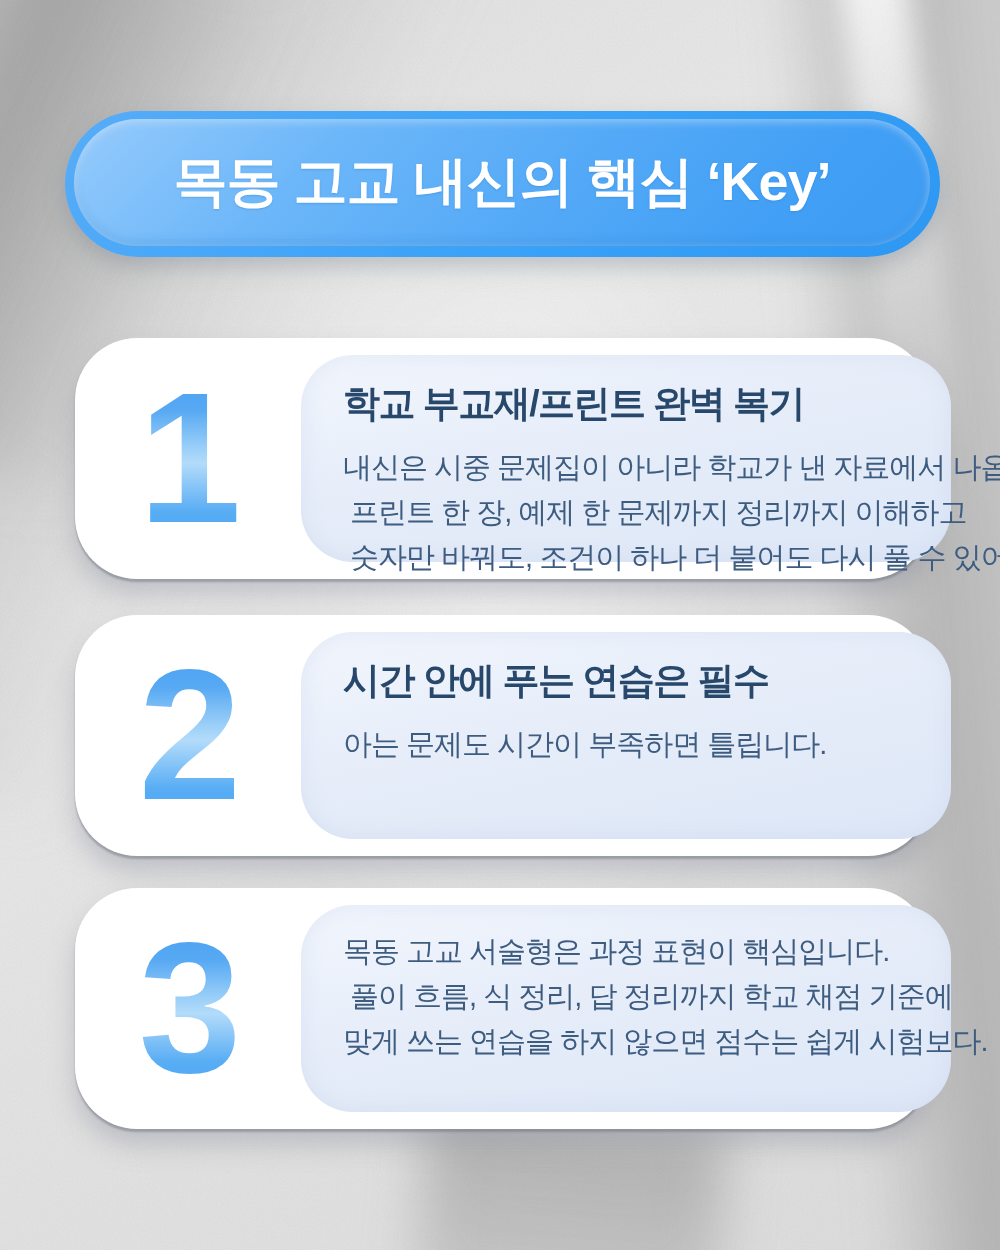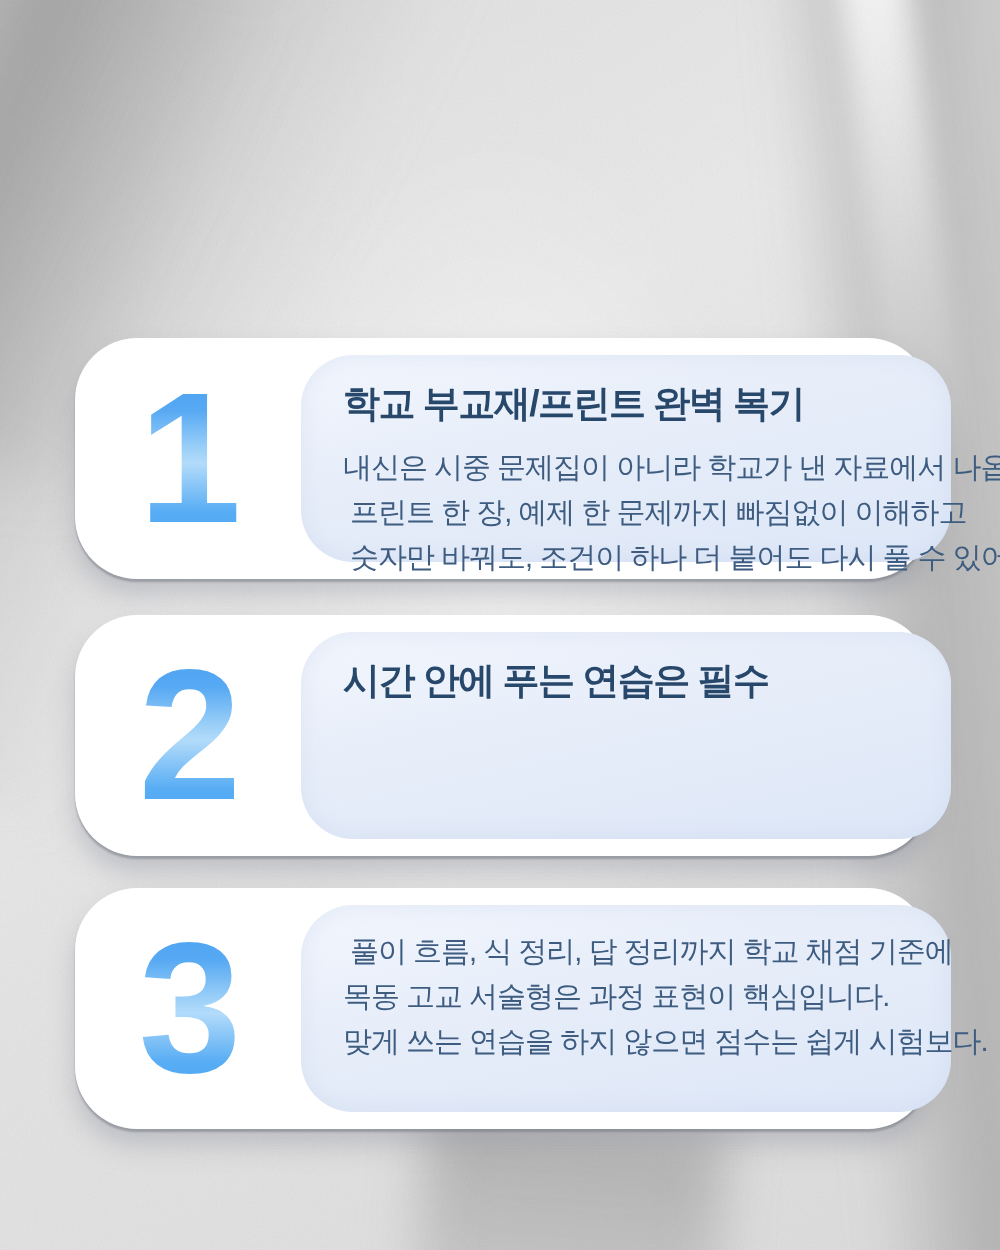--- a/index.html
+++ b/index.html
@@ -103,40 +103,46 @@
     <filter id="grain">
       <feTurbulence type="fractalNoise" baseFrequency="0.8" numOctaves="2" stitchTiles="stitch"></feTurbulence>
       <feColorMatrix type="saturate" values="0"></feColorMatrix>
       <feComponentTransfer>
           <feFuncA type="linear" slope="0.10"></feFuncA>
         </feComponentTransfer>
     </filter>
     <rect width="100%" height="100%" filter="url(#grain)"></rect>
   </svg>
 
+  <header class="pill">
+    <div class="pill-inner">
+      <h1 class="pill-title">목동 고교 내신의 핵심 ‘Key’</h1>
+    </div>
+  </header>
 
   <section class="card card1">
     <div class="card-number">1</div>
     <div class="card-panel">
       <h2 class="card-title">학교 부교재/프린트 완벽 복기</h2>
       <div class="card-line">내신은 시중 문제집이 아니라 학교가 낸 자료에서 나옵니다.</div>
-      <div class="card-line"> 프린트 한 장, 예제 한 문제까지 빠짐없이 이해하고</div>
+      <div class="card-line"> 프린트 한 장, 예제 한 문제까지 정리까지 이해하고</div>
       <div class="card-line"> 숫자만 바꿔도, 조건이 하나 더 붙어도 다시 풀 수 있어야 합니다.</div>
     </div>
   </section>
 
   <section class="card card2">
     <div class="card-number">2</div>
     <div class="card-panel">
       <h2 class="card-title">시간 안에 푸는 연습은 필수</h2>
+      <div class="card-line">아는 문제도 시간이 부족하면 틀립니다.</div>
     </div>
   </section>
 
   <section class="card card3">
     <div class="card-number">3</div>
     <div class="card-panel">
+      <div class="card-line">목동 고교 서술형은 과정 표현이 핵심입니다.</div>
       <div class="card-line"> 풀이 흐름, 식 정리, 답 정리까지 학교 채점 기준에</div>
-      <div class="card-line">목동 고교 서술형은 과정 표현이 핵심입니다.</div>
       <div class="card-line">맞게 쓰는 연습을 하지 않으면 점수는 쉽게 시험보다.</div>
     </div>
   </section>
 
 </div>
 
 </body></html>

